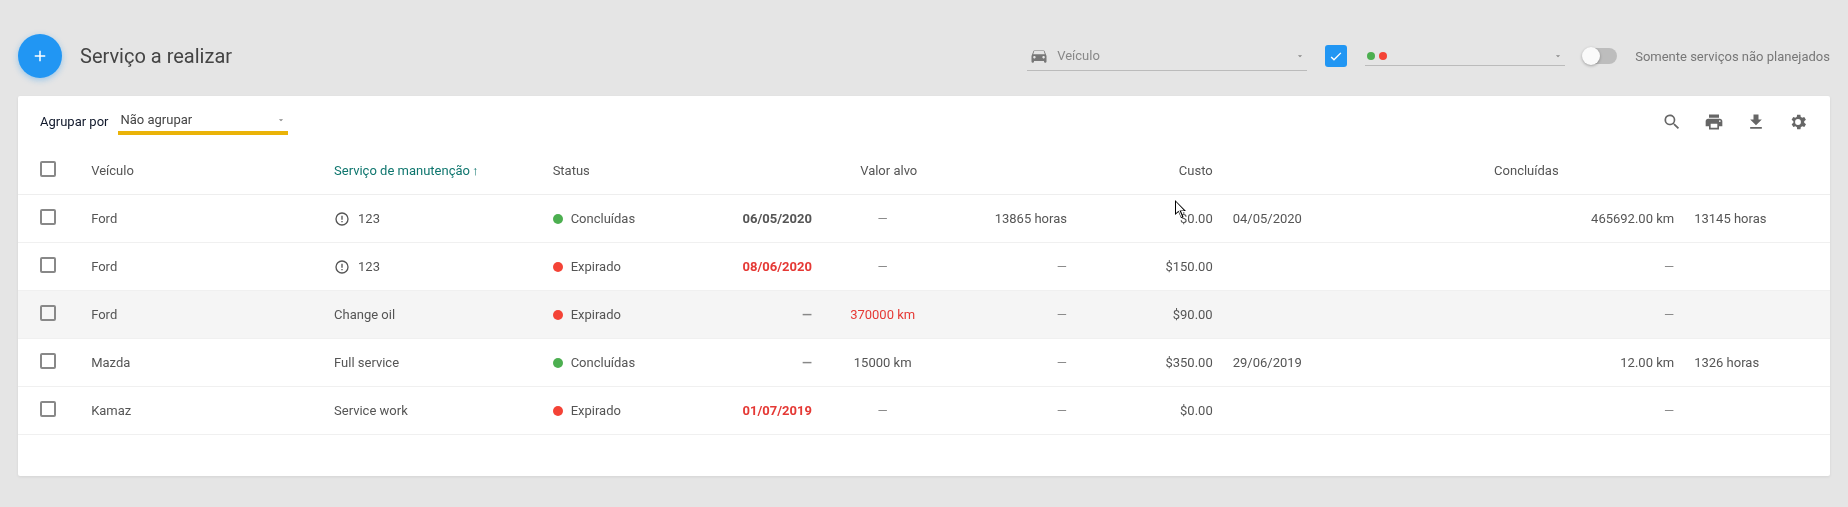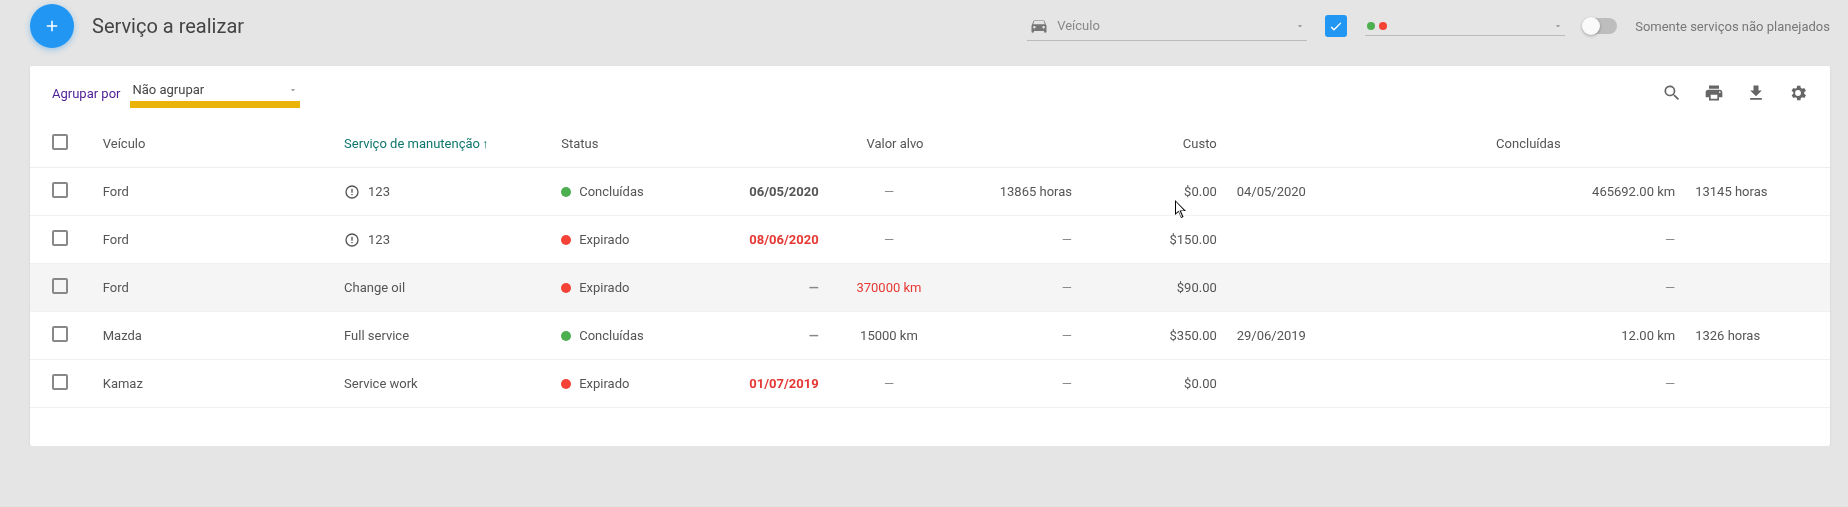--- a/index.html
+++ b/index.html
@@ -3,21 +3,21 @@
 <meta charset="utf-8">
 <style>
   * { box-sizing: border-box; margin: 0; padding: 0; }
   body {
     font-family: -apple-system, BlinkMacSystemFont, "Segoe UI", Roboto, Arial, sans-serif;
     background: #e5e5e5;
     font-size: 13px;
     color: #333;
     width: 1848px;
   }
-  .page { padding: 0 18px; margin-left: 12px; }
+  .page { padding: 30px 18px; }
 
   
   .header {
     display: flex;
     align-items: center;
     gap: 18px;
     padding: 4px 0 18px 0;
   }
   .add-btn {
     width: 44px; height: 44px;
@@ -79,24 +79,24 @@
     background: #fff;
     border-radius: 2px;
     box-shadow: 0 1px 3px rgba(0,0,0,0.08);
     min-height: 380px;
   }
   .panel-toolbar {
     display:flex; align-items:center;
     padding: 12px 22px;
     gap: 10px;
   }
-  .group-label { color:#4c1d95; font-size:13px; }
+  .group-label { color:#0f172a; font-size:13px; }
   .group-select {
     display:flex; align-items:center; gap:40px;
-    border-bottom:7px solid #eab308;
+    border-bottom:4px solid #eab308;
     padding: 4px 2px;
     min-width: 170px;
     color:#444;
     justify-content:space-between;
   }
   .toolbar-actions {
     margin-left:auto; display:flex; gap:22px; align-items:center;
   }
   .toolbar-actions svg { fill:#666; cursor:pointer; }
 

